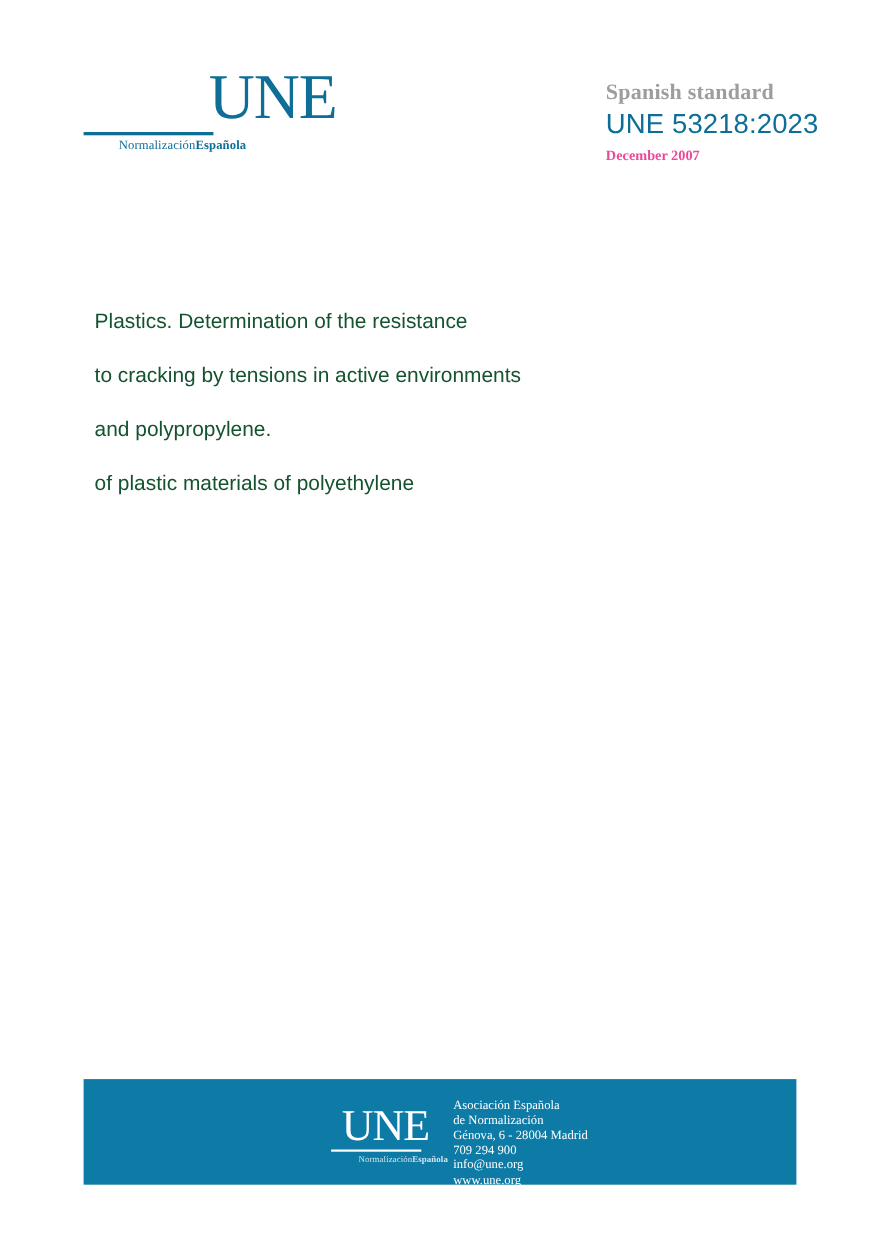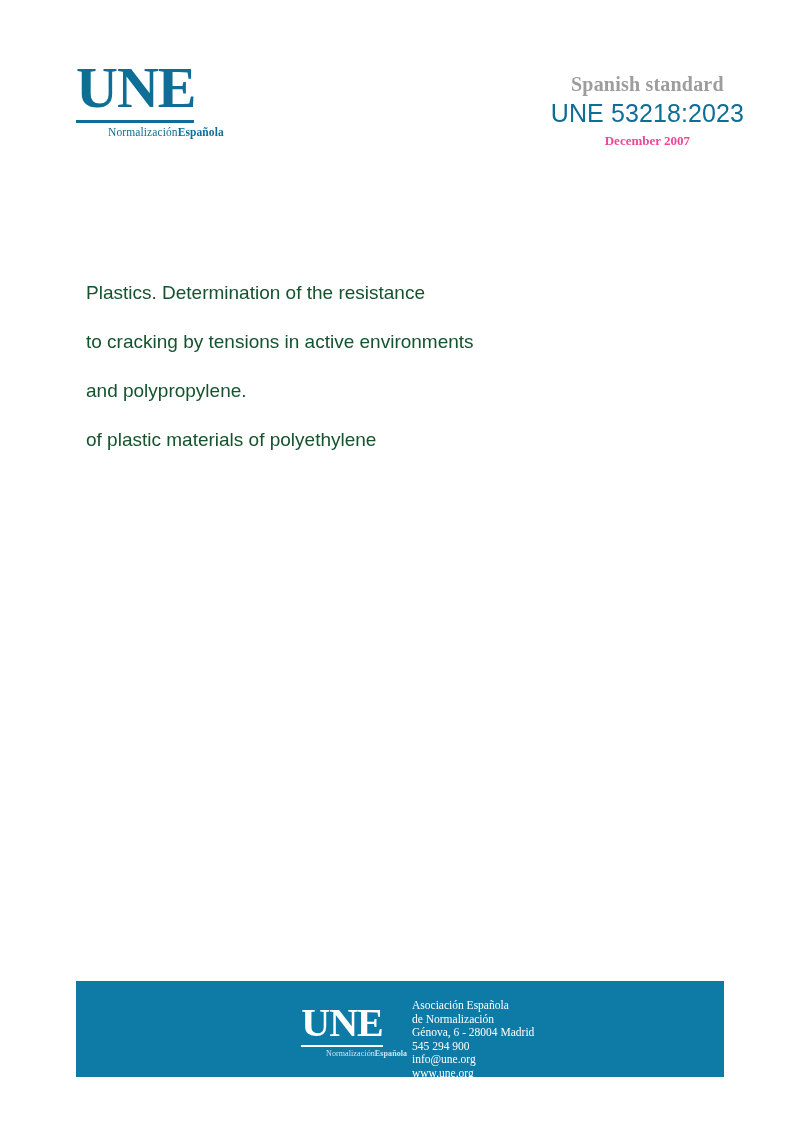--- a/index.html
+++ b/index.html
@@ -26,28 +26,29 @@
 
   .logo-block {
     position: absolute;
     left: 76px;
     top: 62px;
     width: 230px;
   }
 
   .logo-word {
     font-family: "Liberation Serif", serif;
-    font-weight: bold;
+    font-weight: normal;
     font-size: 58px;
     line-height: 52px;
     letter-spacing: -1px;
     color: #0e6e96;
     margin: 0;
     padding: 0;
     display: block;
+    text-align: right;
   }
 
   .logo-rule {
     width: 118px;
     height: 3px;
     background: #0e6e96;
     margin-top: 6px;
   }
 
   .logo-sub {
@@ -57,21 +58,21 @@
     margin-top: 3px;
     letter-spacing: 0.1px;
     margin-left: 32px;
   }
   .logo-sub b { font-weight: bold; }
 
   .header-right {
     position: absolute;
     right: 56px;
     top: 72px;
-    text-align: center;
+    text-align: left;
   }
 
   .std-kind {
     font-family: "Liberation Serif", serif;
     font-weight: bold;
     font-size: 20px;
     color: #9d9d9d;
     letter-spacing: 0.2px;
     line-height: 24px;
   }
@@ -193,19 +194,19 @@
     <div class="footer-logo">
       <span class="logo-word">UNE</span>
       <div class="logo-rule"></div>
       <div class="logo-sub"><span>Normalización</span><b>Española</b></div>
     </div>
 
     <div class="footer-contact">
       <div>Asociación Española</div>
       <div>de Normalización</div>
       <div>Génova, 6 - 28004 Madrid</div>
-      <div>545 294 900</div>
+      <div>709 294 900</div>
       <div>info@une.org</div>
       <div>www.une.org</div>
     </div>
 
   </div>
 </div>
 
 </body></html>

